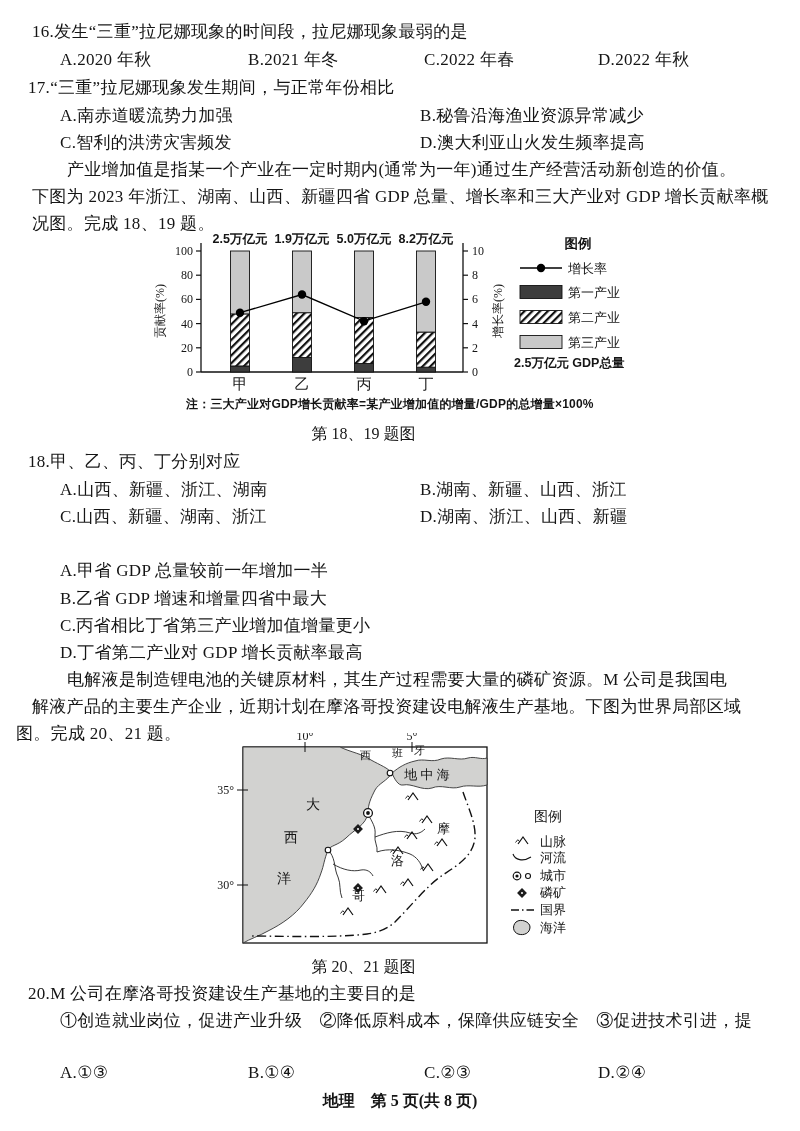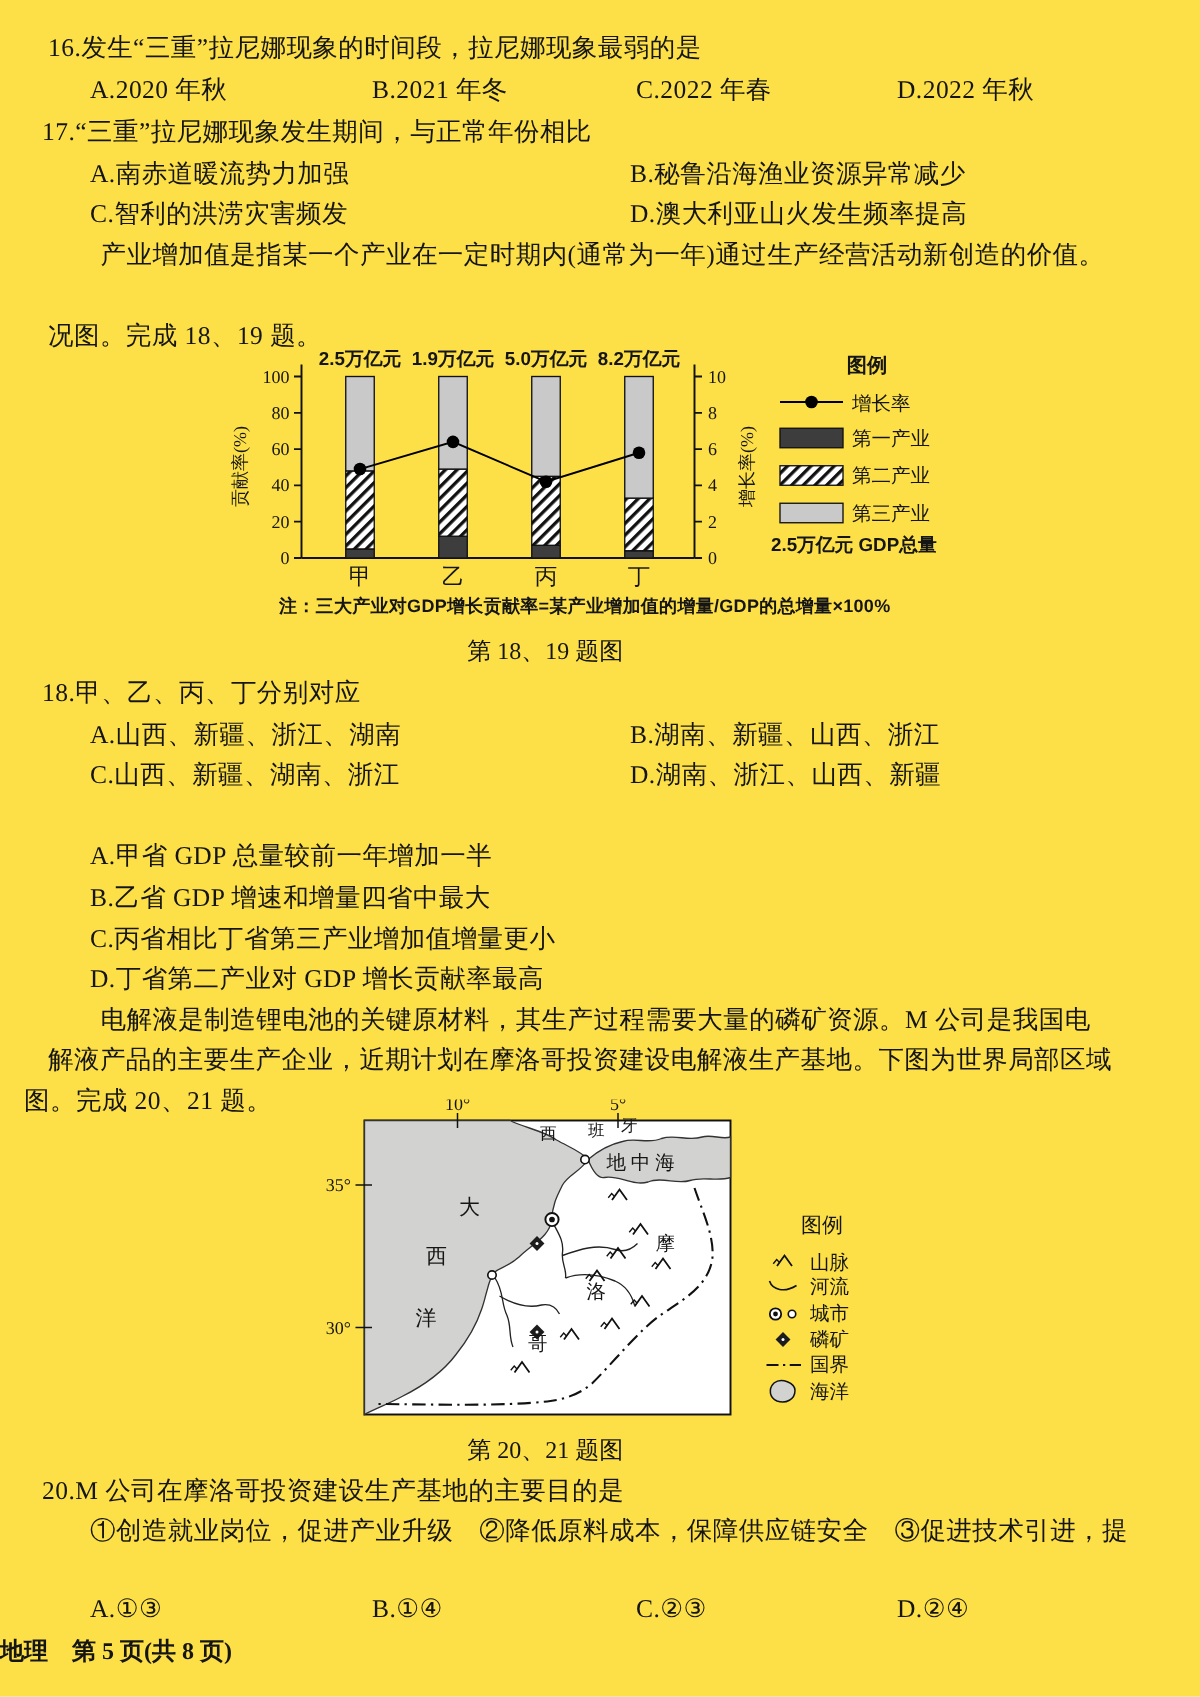--- a/index.html
+++ b/index.html
@@ -1,26 +1,26 @@
 <!DOCTYPE html>
 <html><head>
 <meta charset="utf-8">
 <style>
   html,body{margin:0;padding:0;background:#e8e8e8;}
   .page{
     position:relative;width:800px;height:1131px;margin:0 auto;
-    background:#fde047;color:#151515;
+    background:#ffffff;color:#151515;
     font-family:"Liberation Serif","DejaVu Serif",serif;
     overflow:hidden;
   }
   .t{position:absolute;font-size:17px;white-space:nowrap;letter-spacing:.3px;}
   .cap{position:absolute;left:0;width:727px;text-align:center;font-size:16px;}
   .note{position:absolute;font-family:"Liberation Sans","DejaVu Sans",sans-serif;
         font-weight:600;font-size:12px;white-space:nowrap;letter-spacing:.2px;}
-  .footer{position:absolute;left:0;width:800px;text-align:left;
+  .footer{position:absolute;left:0;width:800px;text-align:center;
           font-weight:bold;font-size:16px;}
   svg text{font-family:"Liberation Serif","DejaVu Serif",serif;fill:#151515;}
   svg .heiti{font-family:"Liberation Sans","DejaVu Sans",sans-serif;font-weight:600;}
 </style>
 </head>
 <body>
 
 <div class="page">
 
   <div class="t" style="top:20px;left:32px">16.发生“三重”拉尼娜现象的时间段，拉尼娜现象最弱的是</div>
@@ -29,20 +29,21 @@
   <div class="t" style="top:48px;left:424px">C.2022 年春</div>
   <div class="t" style="top:48px;left:598px">D.2022 年秋</div>
 
   <div class="t" style="top:76px;left:28px">17.“三重”拉尼娜现象发生期间，与正常年份相比</div>
   <div class="t" style="top:104px;left:60px">A.南赤道暖流势力加强</div>
   <div class="t" style="top:104px;left:420px">B.秘鲁沿海渔业资源异常减少</div>
   <div class="t" style="top:131px;left:60px">C.智利的洪涝灾害频发</div>
   <div class="t" style="top:131px;left:420px">D.澳大利亚山火发生频率提高</div>
 
   <div class="t" style="top:158px;left:67px">产业增加值是指某一个产业在一定时期内(通常为一年)通过生产经营活动新创造的价值。</div>
+  <div class="t" style="top:185px;left:32px">下图为 2023 年浙江、湖南、山西、新疆四省 GDP 总量、增长率和三大产业对 GDP 增长贡献率概</div>
   <div class="t" style="top:212px;left:32px">况图。完成 18、19 题。</div>
 
   <svg id="chart-svg" viewBox="0 0 510 200" width="510" height="200" style="position:absolute;top:233px;left:150px">
     <defs>
       <pattern id="hatch" width="5.5" height="5.5" patternUnits="userSpaceOnUse" patternTransform="rotate(45)">
         <rect width="5.5" height="5.5" fill="#ffffff"></rect>
         <rect width="2.2" height="5.5" fill="#111111"></rect>
       </pattern>
     </defs>
   <line x1="51" y1="10" x2="51" y2="139" stroke="#111" stroke-width="1.3"></line>

